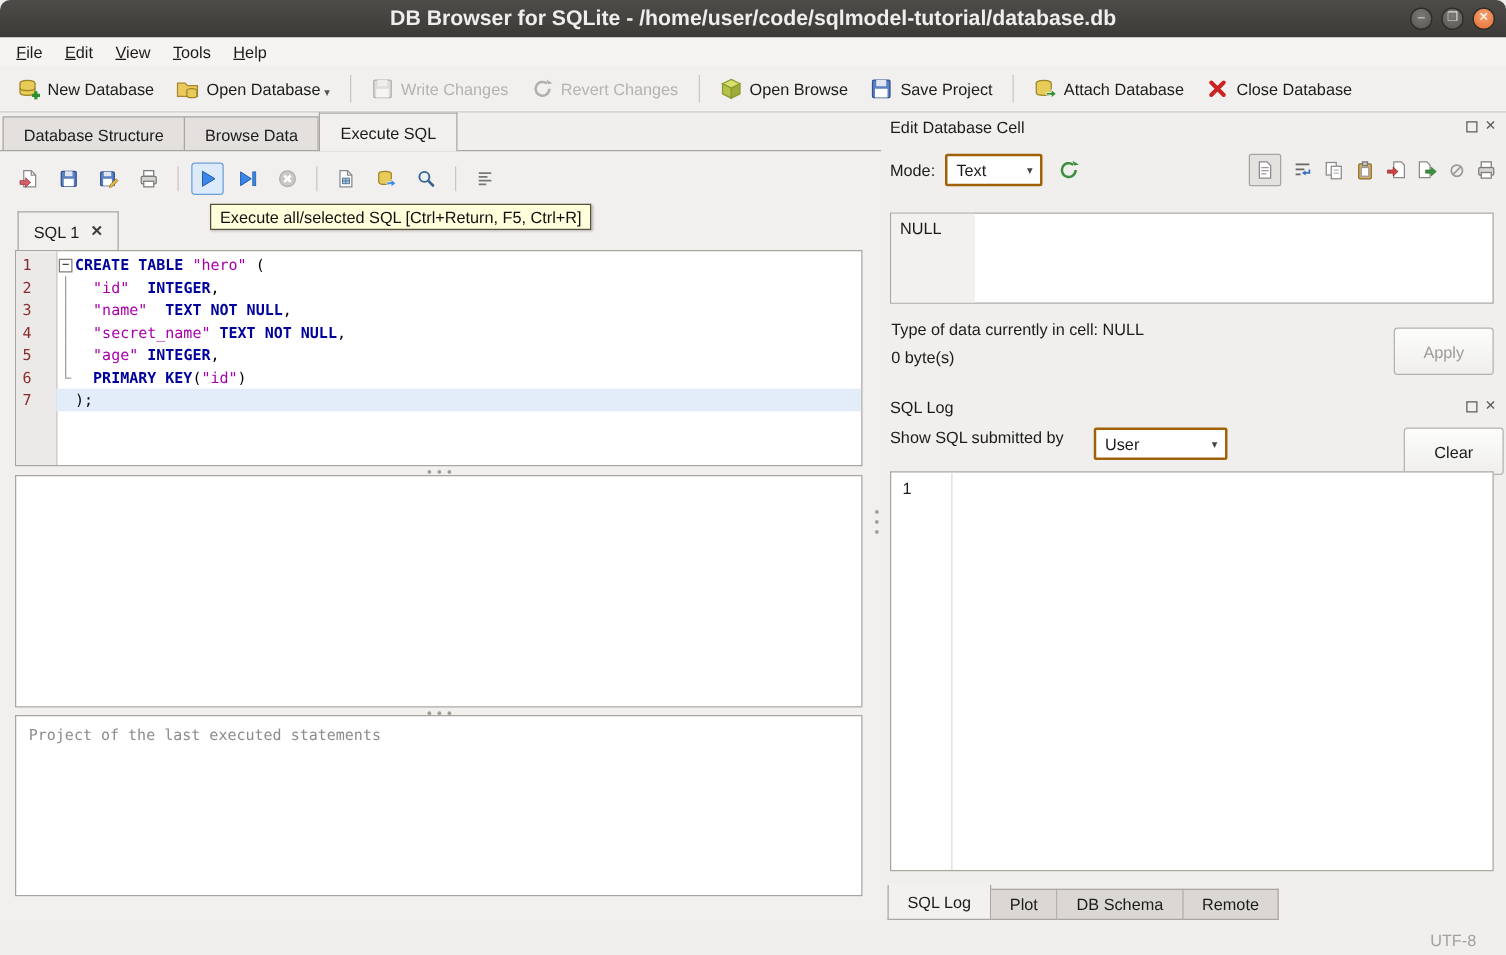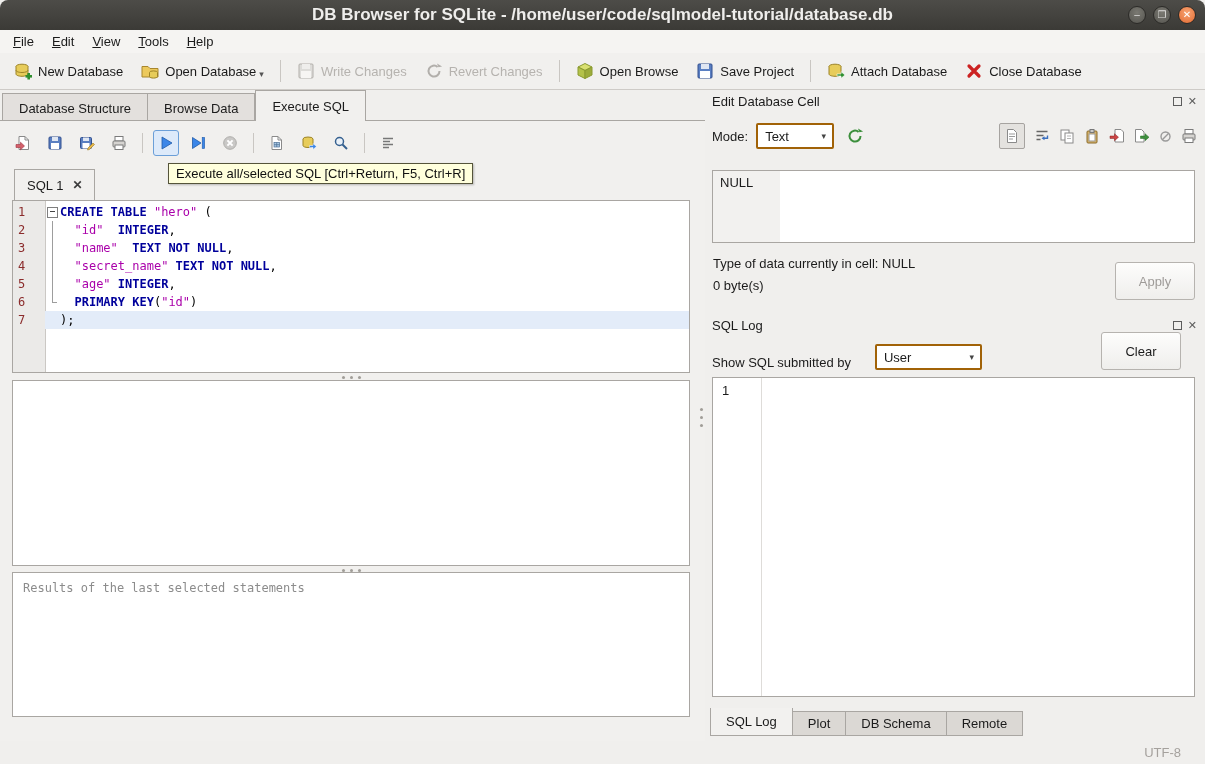--- a/index.html
+++ b/index.html
@@ -111,21 +111,21 @@
   .cell-tgl{width:26px;height:26px;display:flex;align-items:center;justify-content:center;
     border:1px solid #a6a3a0;background:#e4e2df;border-radius:2px}
 
   #null-edit{position:absolute;left:6px;right:10px;top:80px;height:73px;background:#fff;border:1px solid #a9a6a2}
   #null-strip{position:absolute;left:0;top:0;bottom:0;width:67px;background:#f2f1ef;padding:4px 0 0 7px}
   #type-info{position:absolute;left:7px;top:166px}
   #size-info{position:absolute;left:7px;top:188px}
   #apply-btn{position:absolute;right:10px;top:172px;width:80px}
 
   #log-title{top:224px}
-  #filter-row{position:absolute;left:6px;right:24px;top:252px;height:28px;display:flex;align-items:flex-end}
+  #filter-row{position:absolute;left:6px;right:2px;top:252px;height:28px;display:flex;align-items:flex-start}
   #filter-combo{width:107px;margin-left:24px}
   #clear-btn{margin-left:auto;width:80px}
   #log-area{position:absolute;left:6px;right:10px;top:287px;height:320px;background:#fff;border:1px solid #a9a6a2}
   #log-gutter{position:absolute;left:0;top:0;bottom:0;width:49px;border-right:1px solid #dedcd9;padding:5px 0 0 9px}
 
   #dock-tabbar{position:absolute;left:4px;top:616px;height:30px;display:flex;align-items:flex-end}
   .dock-tab{padding:0 15px;height:25px;line-height:24px;background:#dbd8d4;border:1px solid #a9a6a2;border-left-width:0;white-space:nowrap}
   .dock-tab:first-child{border-left-width:1px}
   .dock-tab.active{background:#f2f1ef;height:28px;line-height:27px;border-left-width:1px;border-top:none}
 
@@ -421,21 +421,21 @@
           <span class="grip-dot-h"></span>
         </div>
 
       <div id="grid-area"></div>
 
       <div class="h-grip" style="top:477px">
           <span class="grip-dot-h"></span>
         </div>
 
       <div id="results-area">
-        <span>Results of the last selected statements</span>
+        <span>Project of the last executed statements</span>
       </div>
     </div>
 
     <div id="v-grip">
         <span class="grip-dot-v"></span>
       </div>
 
     <div id="right-panel">
 
       <div class="dock-title" style="top:0">

